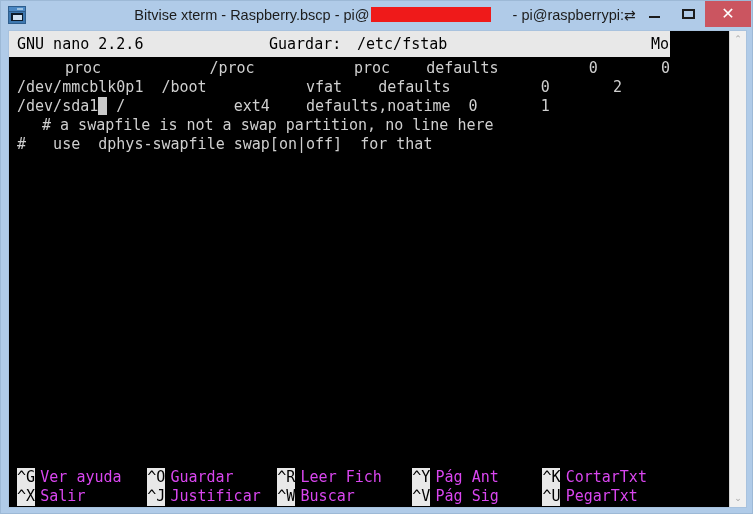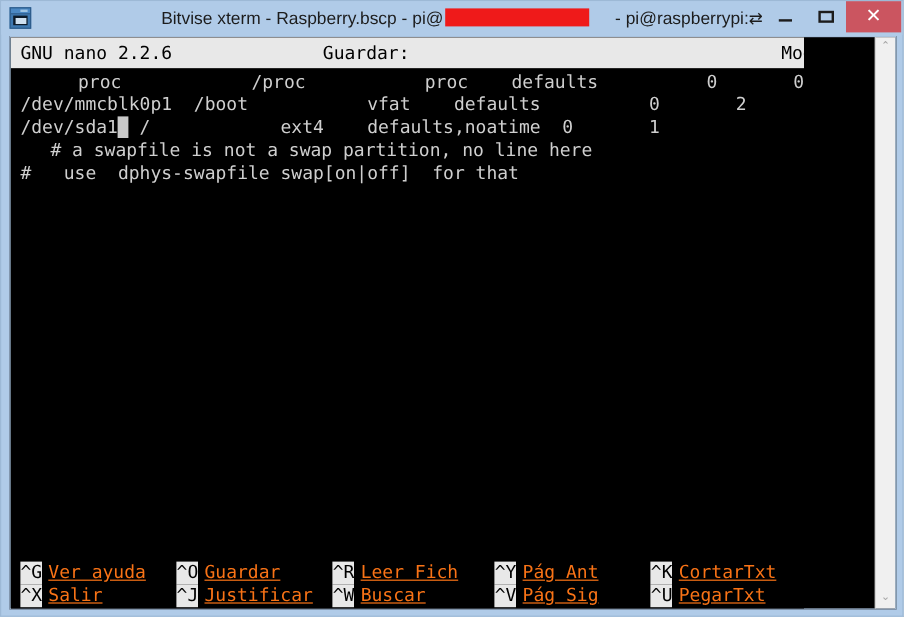--- a/index.html
+++ b/index.html
@@ -223,24 +223,23 @@
     line-height: 19px;
     background: #e8e8e8;
     color: #000000;
     white-space: pre;
   }
   .hl {
     position: absolute;
     top: 0;
     height: 19px;
     line-height: 19px;
-    color: #f97316;
+    color: #d946ef;
     background: transparent;
     white-space: pre;
-    text-decoration: underline;
   }
 
   
   #scrollbar {
     position: absolute;
     right: 0;
     top: 0;
     width: 17px;
     height: 476px;
     background: #f0f0f0;
@@ -290,20 +289,21 @@
     </div>
   </div>
 
   <div id="client">
 
     <div id="terminal">
 
       <div id="nano-header">
         <span class="hcell" style="left:8px;">GNU nano 2.2.6</span>
         <span class="hcell" style="left:260px;">Guardar:</span>
+        <span class="hcell" style="left:348px;">/etc/fstab</span>
         <span class="hcell" style="left:602px;margin-left:40px;">Modificado</span>
       </div>
 
       <div id="nano-body">
           <div class="tline" style="top: 2px; left: 8px; margin-left: 48px;">proc            /proc           proc    defaults          0       0</div>
           <div class="tline" style="top: 21px; left: 8px;">/dev/mmcblk0p1  /boot           vfat    defaults          0       2</div>
           <div class="tline" style="top: 40px; left: 8px;">/dev/sda1<span class="cursor"> </span> /            ext4    defaults,noatime  0       1</div>
           <div class="tline" style="top: 59px; left: 8px; margin-left: 25px;"># a swapfile is not a swap partition, no line here</div>
           <div class="tline" style="top: 78px; left: 8px;">#   use  dphys-swapfile swap[on|off]  for that</div>
         </div>

